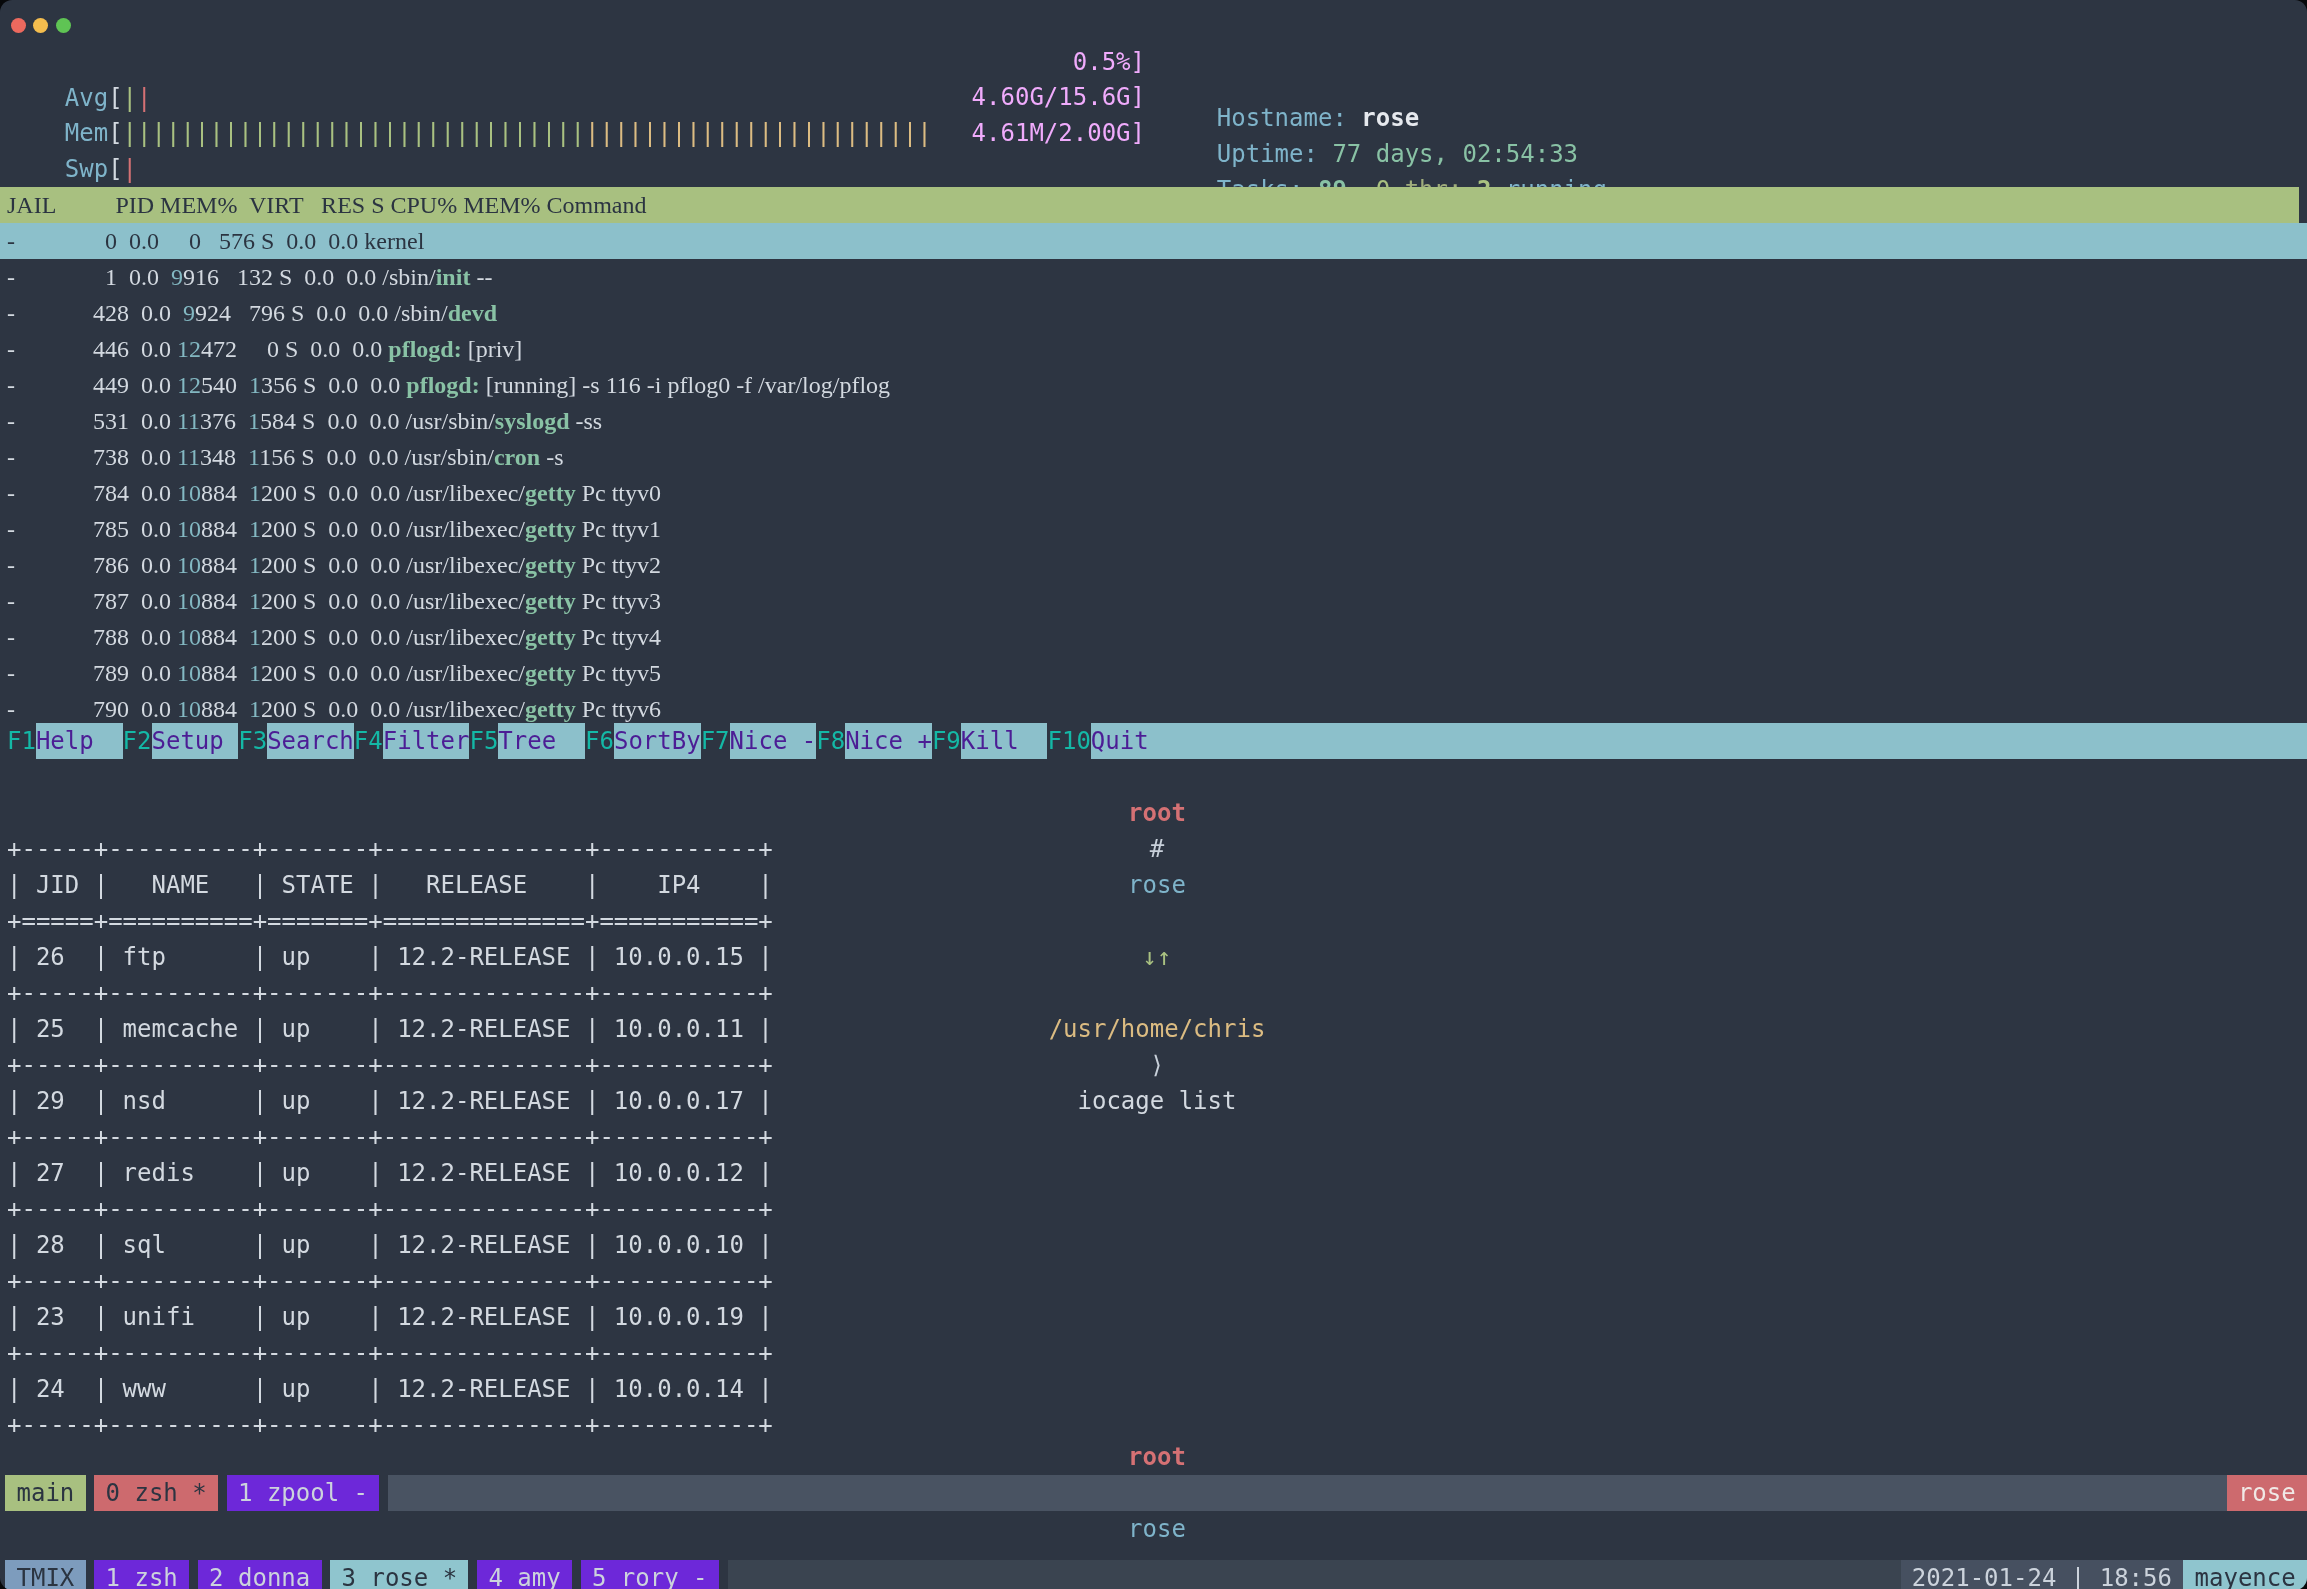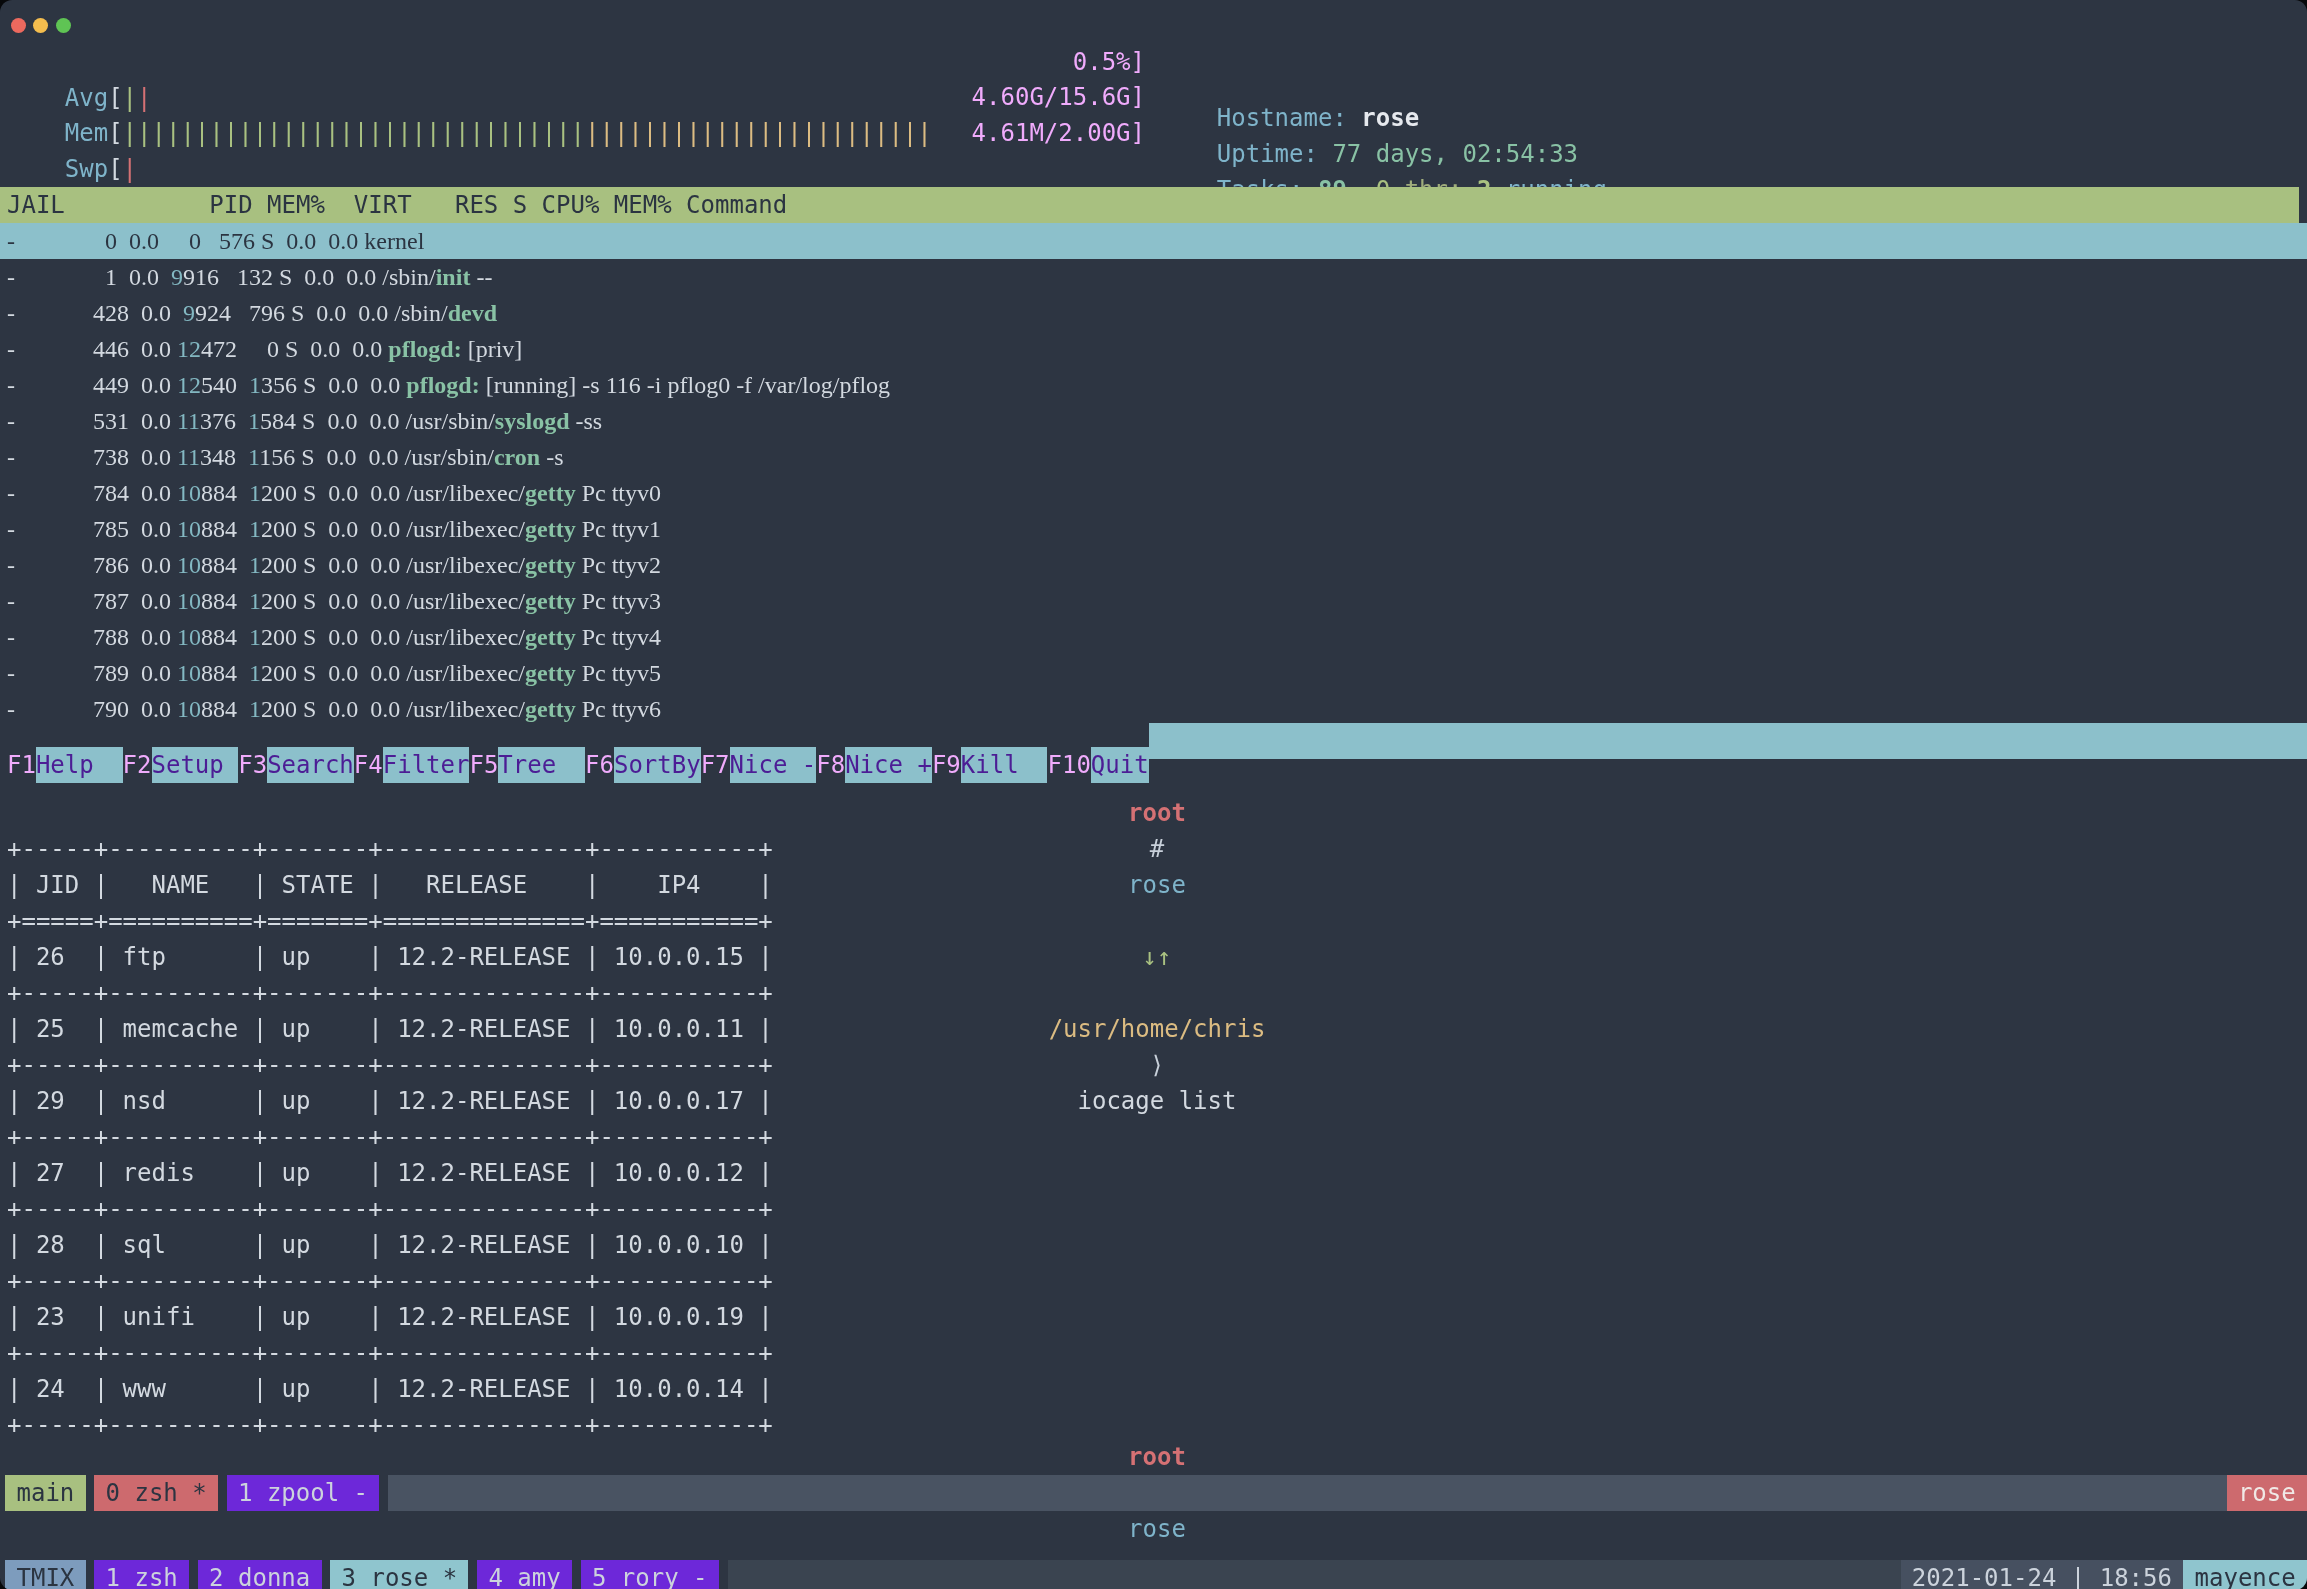--- a/index.html
+++ b/index.html
@@ -29,29 +29,29 @@
   .c-white{color:#e6e9ee;}
   .c-lgray{color:#b9c2c8;}
   .c-gray{color:#c8d0da;}
 
   .mval{position:absolute;right:1162px;top:0;white-space:pre;color:#f0abfc;}
 
   .info-col{position:absolute;left:1159px;top:28px;}
   .info-col .iline{height:36px;white-space:pre;}
 
   .phead{position:absolute;top:187px;left:0;right:8px;height:36px;
-         background:#a8c080;color:#2b3441;white-space:pre;padding-left:7px;}
+         background:#a8c080;color:#2b3441;white-space:pre;padding-left:7px;font-family:Liberation Serif, serif;}
   .prows{position:absolute;top:223px;left:0;right:0;font-family:Liberation Serif, serif;}
   .prow{height:36px;white-space:pre;padding-left:7px;}
   .prow.sel{background:#8cc0cb;}
   .prow.sel span{color:#2b3441 !important;font-weight:normal;}
 
   .fbar{position:absolute;top:723px;left:0;right:0;height:36px;display:flex;padding-left:7px;}
   .fbar span{white-space:pre;display:inline-block;height:36px;}
-  .fkey-key{color:#f0abfc;margin-top:24px;}
+  .fkey-key{color:#14b8a6;}
   .fkey-label{background:#8cc0cb;color:#4c1d95;}
   .fbar-fill{order:99;flex:1;background:#8cc0cb;}
 
   .jtable{position:absolute;top:831px;left:7px;}
   .jline{height:36px;white-space:pre;color:#d3d9e0;}
 
   .prompt{display:flex;align-items:center;flex-direction:column;}
   .cursor{order:9;display:inline-block;width:15px;height:30.5px;background:#c8d0d9;}
 
   .bar{position:absolute;left:0;right:0;height:36px;display:flex;align-items:stretch;padding-left:5.2px;}

